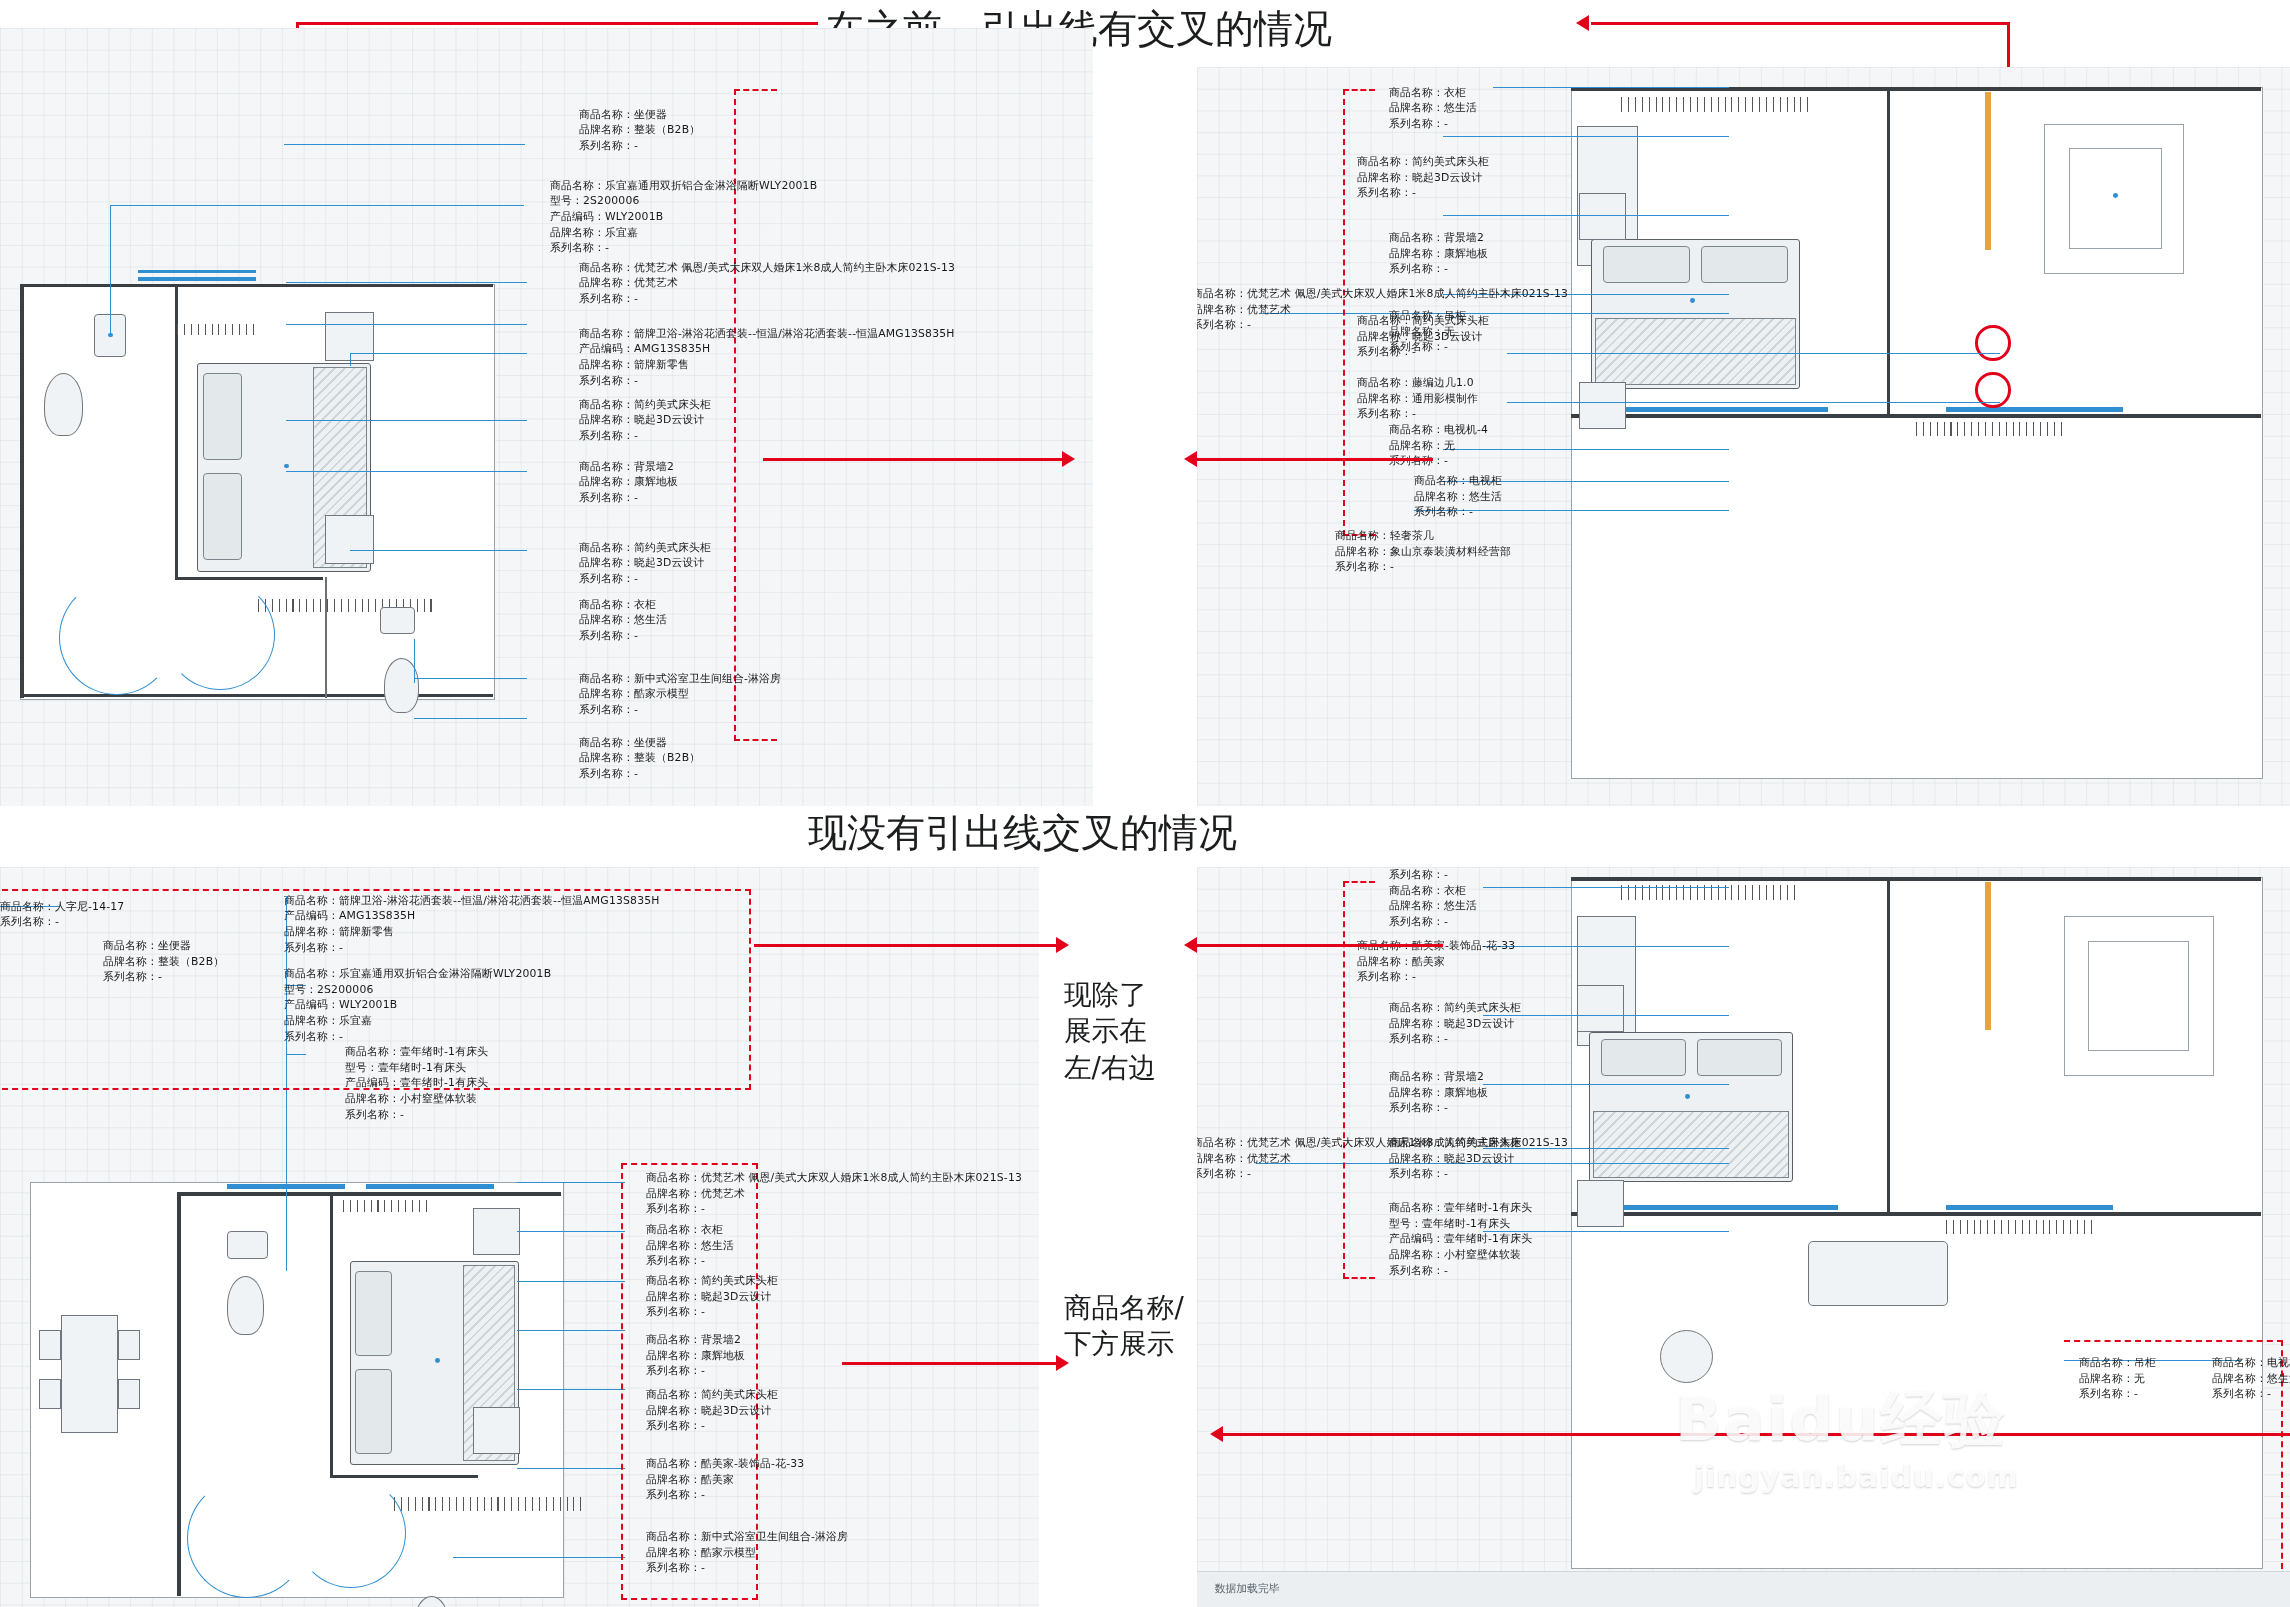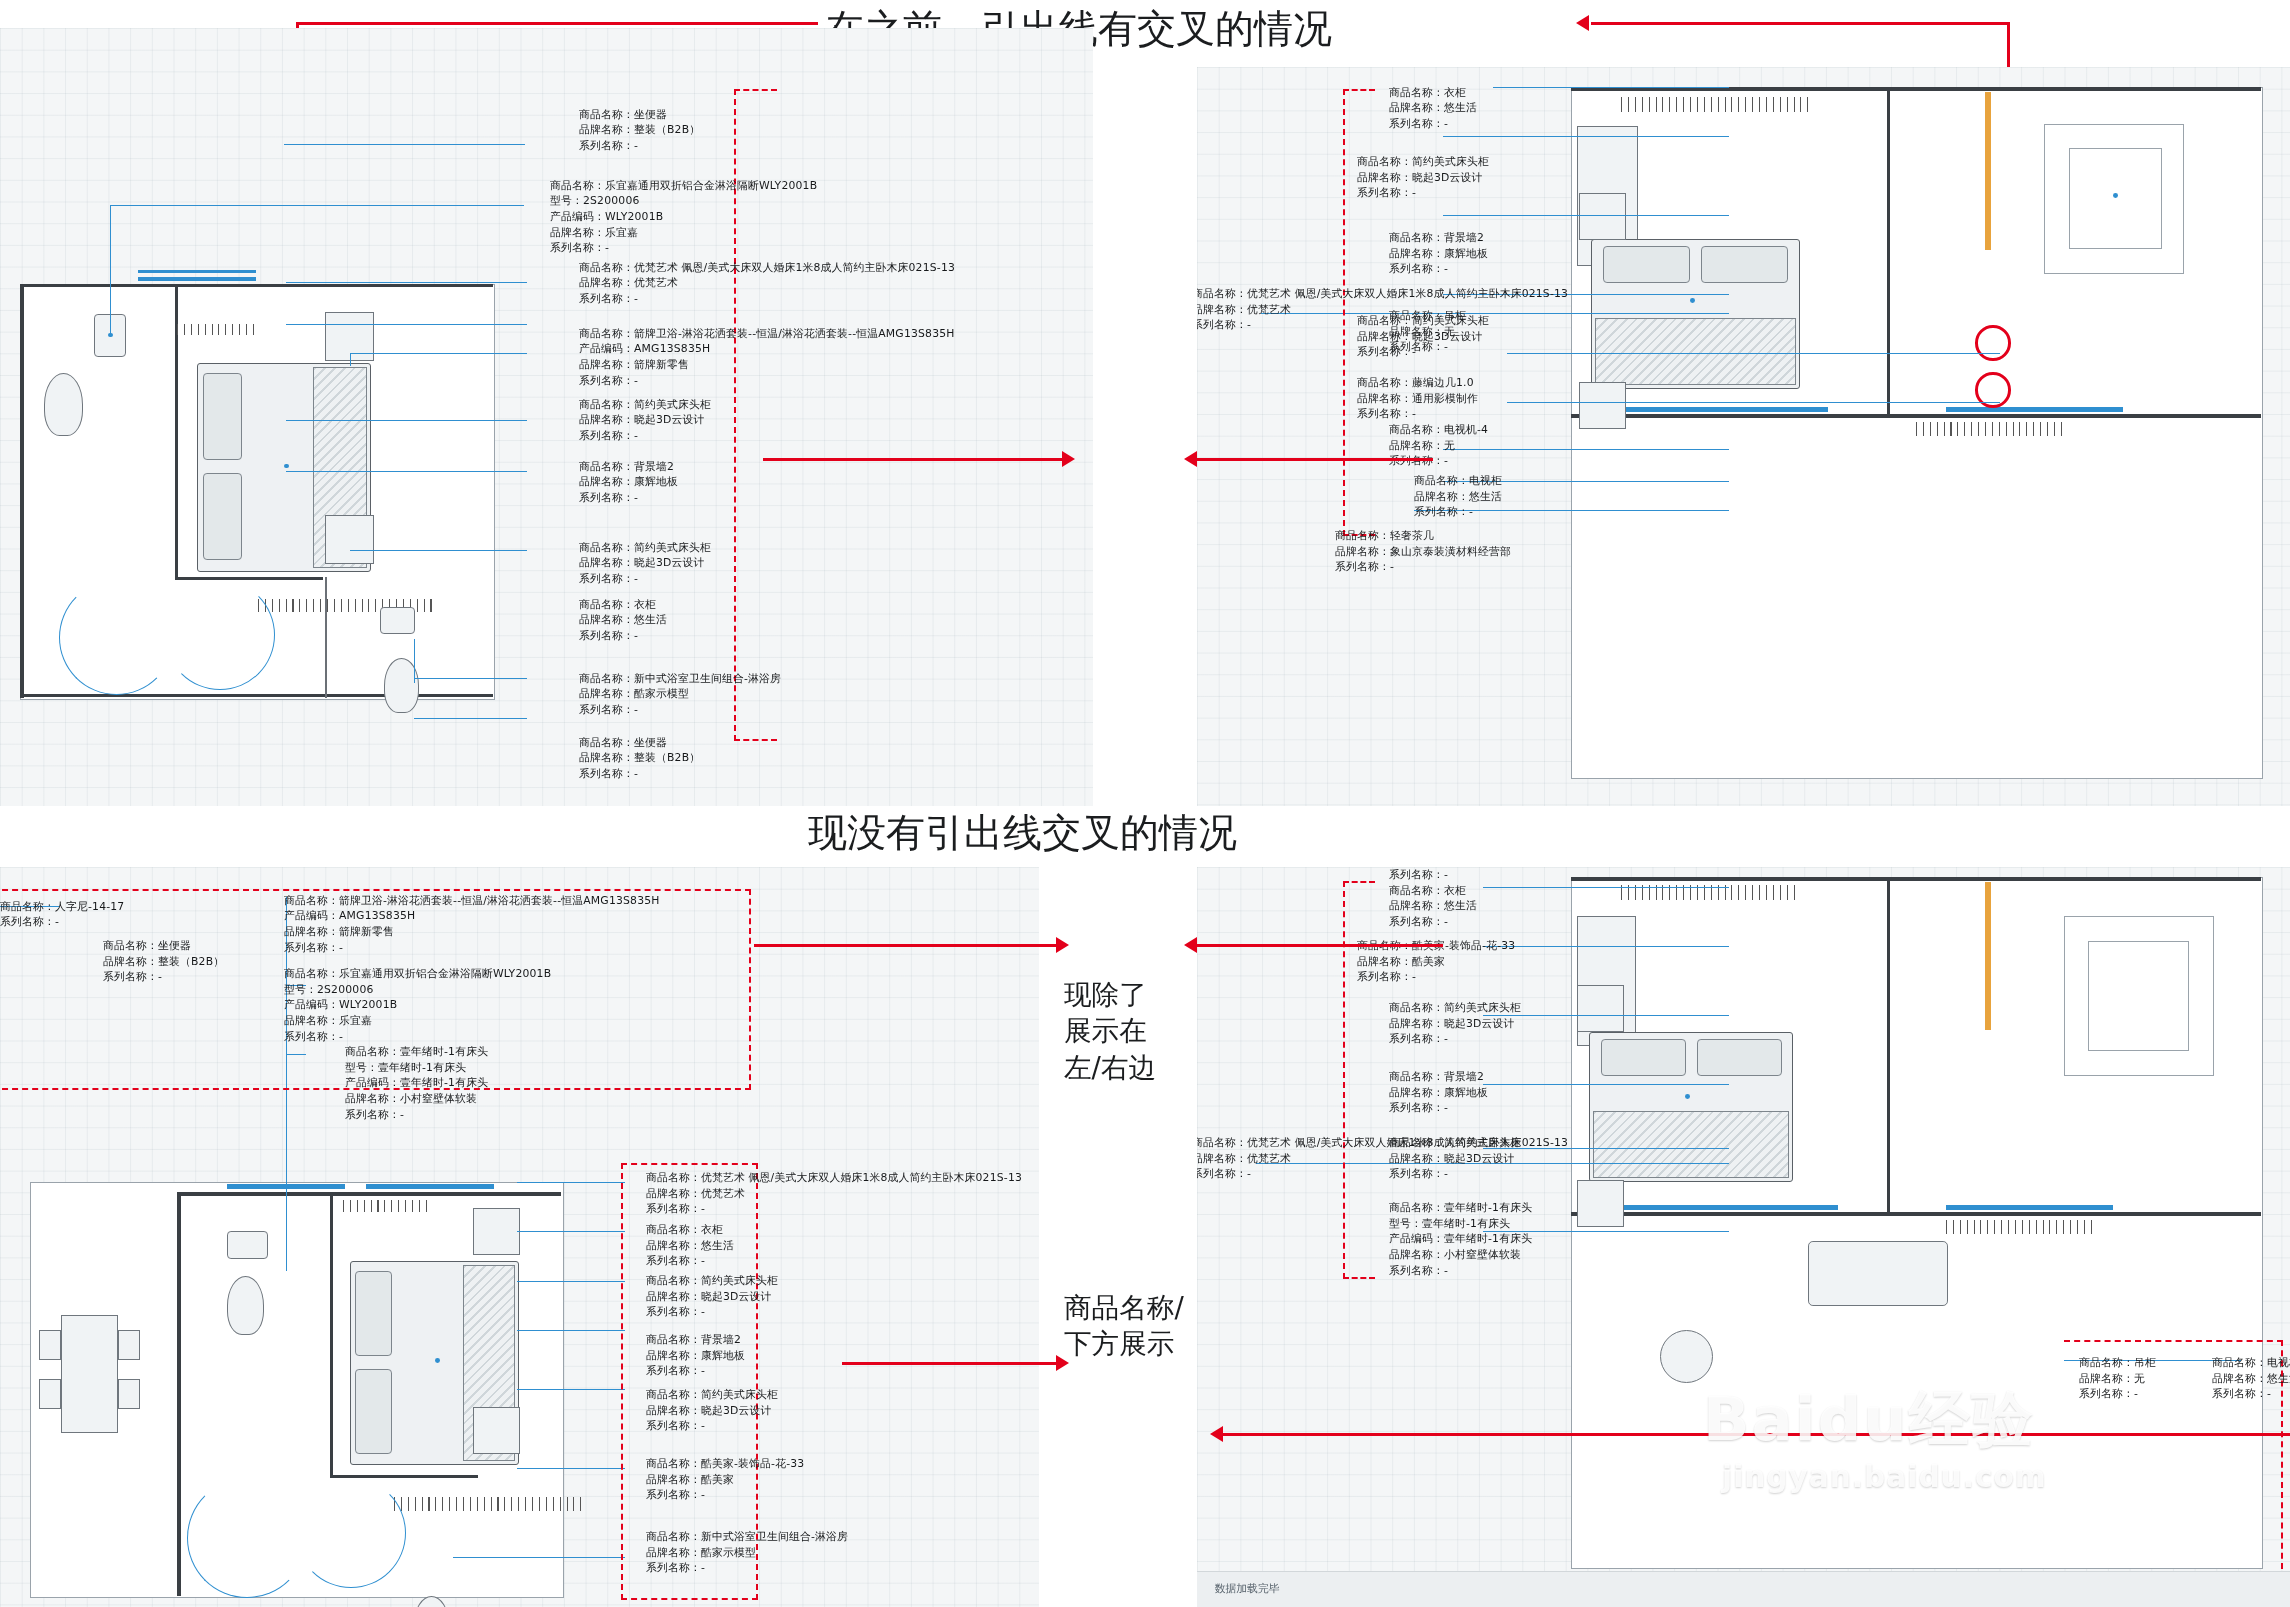--- a/index.html
+++ b/index.html
@@ -51,21 +51,21 @@
   .headline{position:absolute;font-size:39px;color:#1b1d1f;white-space:nowrap;}
   .side-note{position:absolute;font-size:27.6px;line-height:1.32;color:#1b1d1f;width:108px;}
   .side-note.w2{width:128px;}
 
   
   .arrow{position:absolute;width:0;height:0;}
   .arrow.left{border-top:8.9px solid transparent;border-bottom:8.9px solid transparent;border-right:13.8px solid #e3001b;}
   .arrow.right{border-top:8.9px solid transparent;border-bottom:8.9px solid transparent;border-left:13.8px solid #e3001b;}
 
   
-  .wm{position:absolute;color:rgba(255,255,255,.88);text-shadow:0 1px 2px rgba(0,0,0,.18);font-weight:bold;margin-left:28px;}
+  .wm{position:absolute;color:rgba(255,255,255,.88);text-shadow:0 1px 2px rgba(0,0,0,.18);font-weight:bold;}
   .wm1{left:1675px;top:1379px;font-size:61px;letter-spacing:2px;}
   .wm2{left:1694px;top:1460px;font-size:29.6px;letter-spacing:1px;}
 
   .tabbar{position:absolute;left:1197px;top:67px;width:39px;height:21.7px;background:#dfe3e6;border-radius:3px 3px 0 0;}
   .botbar{position:absolute;left:1197px;top:1571px;width:1093px;height:36px;background:#eceff1;border-top:1px solid #d2d7da;}
   .botbar .t{position:absolute;left:17.7px;top:9.9px;font-size:10.8px;color:#55606a;}
 </style>
 </head>
 <body>
 

